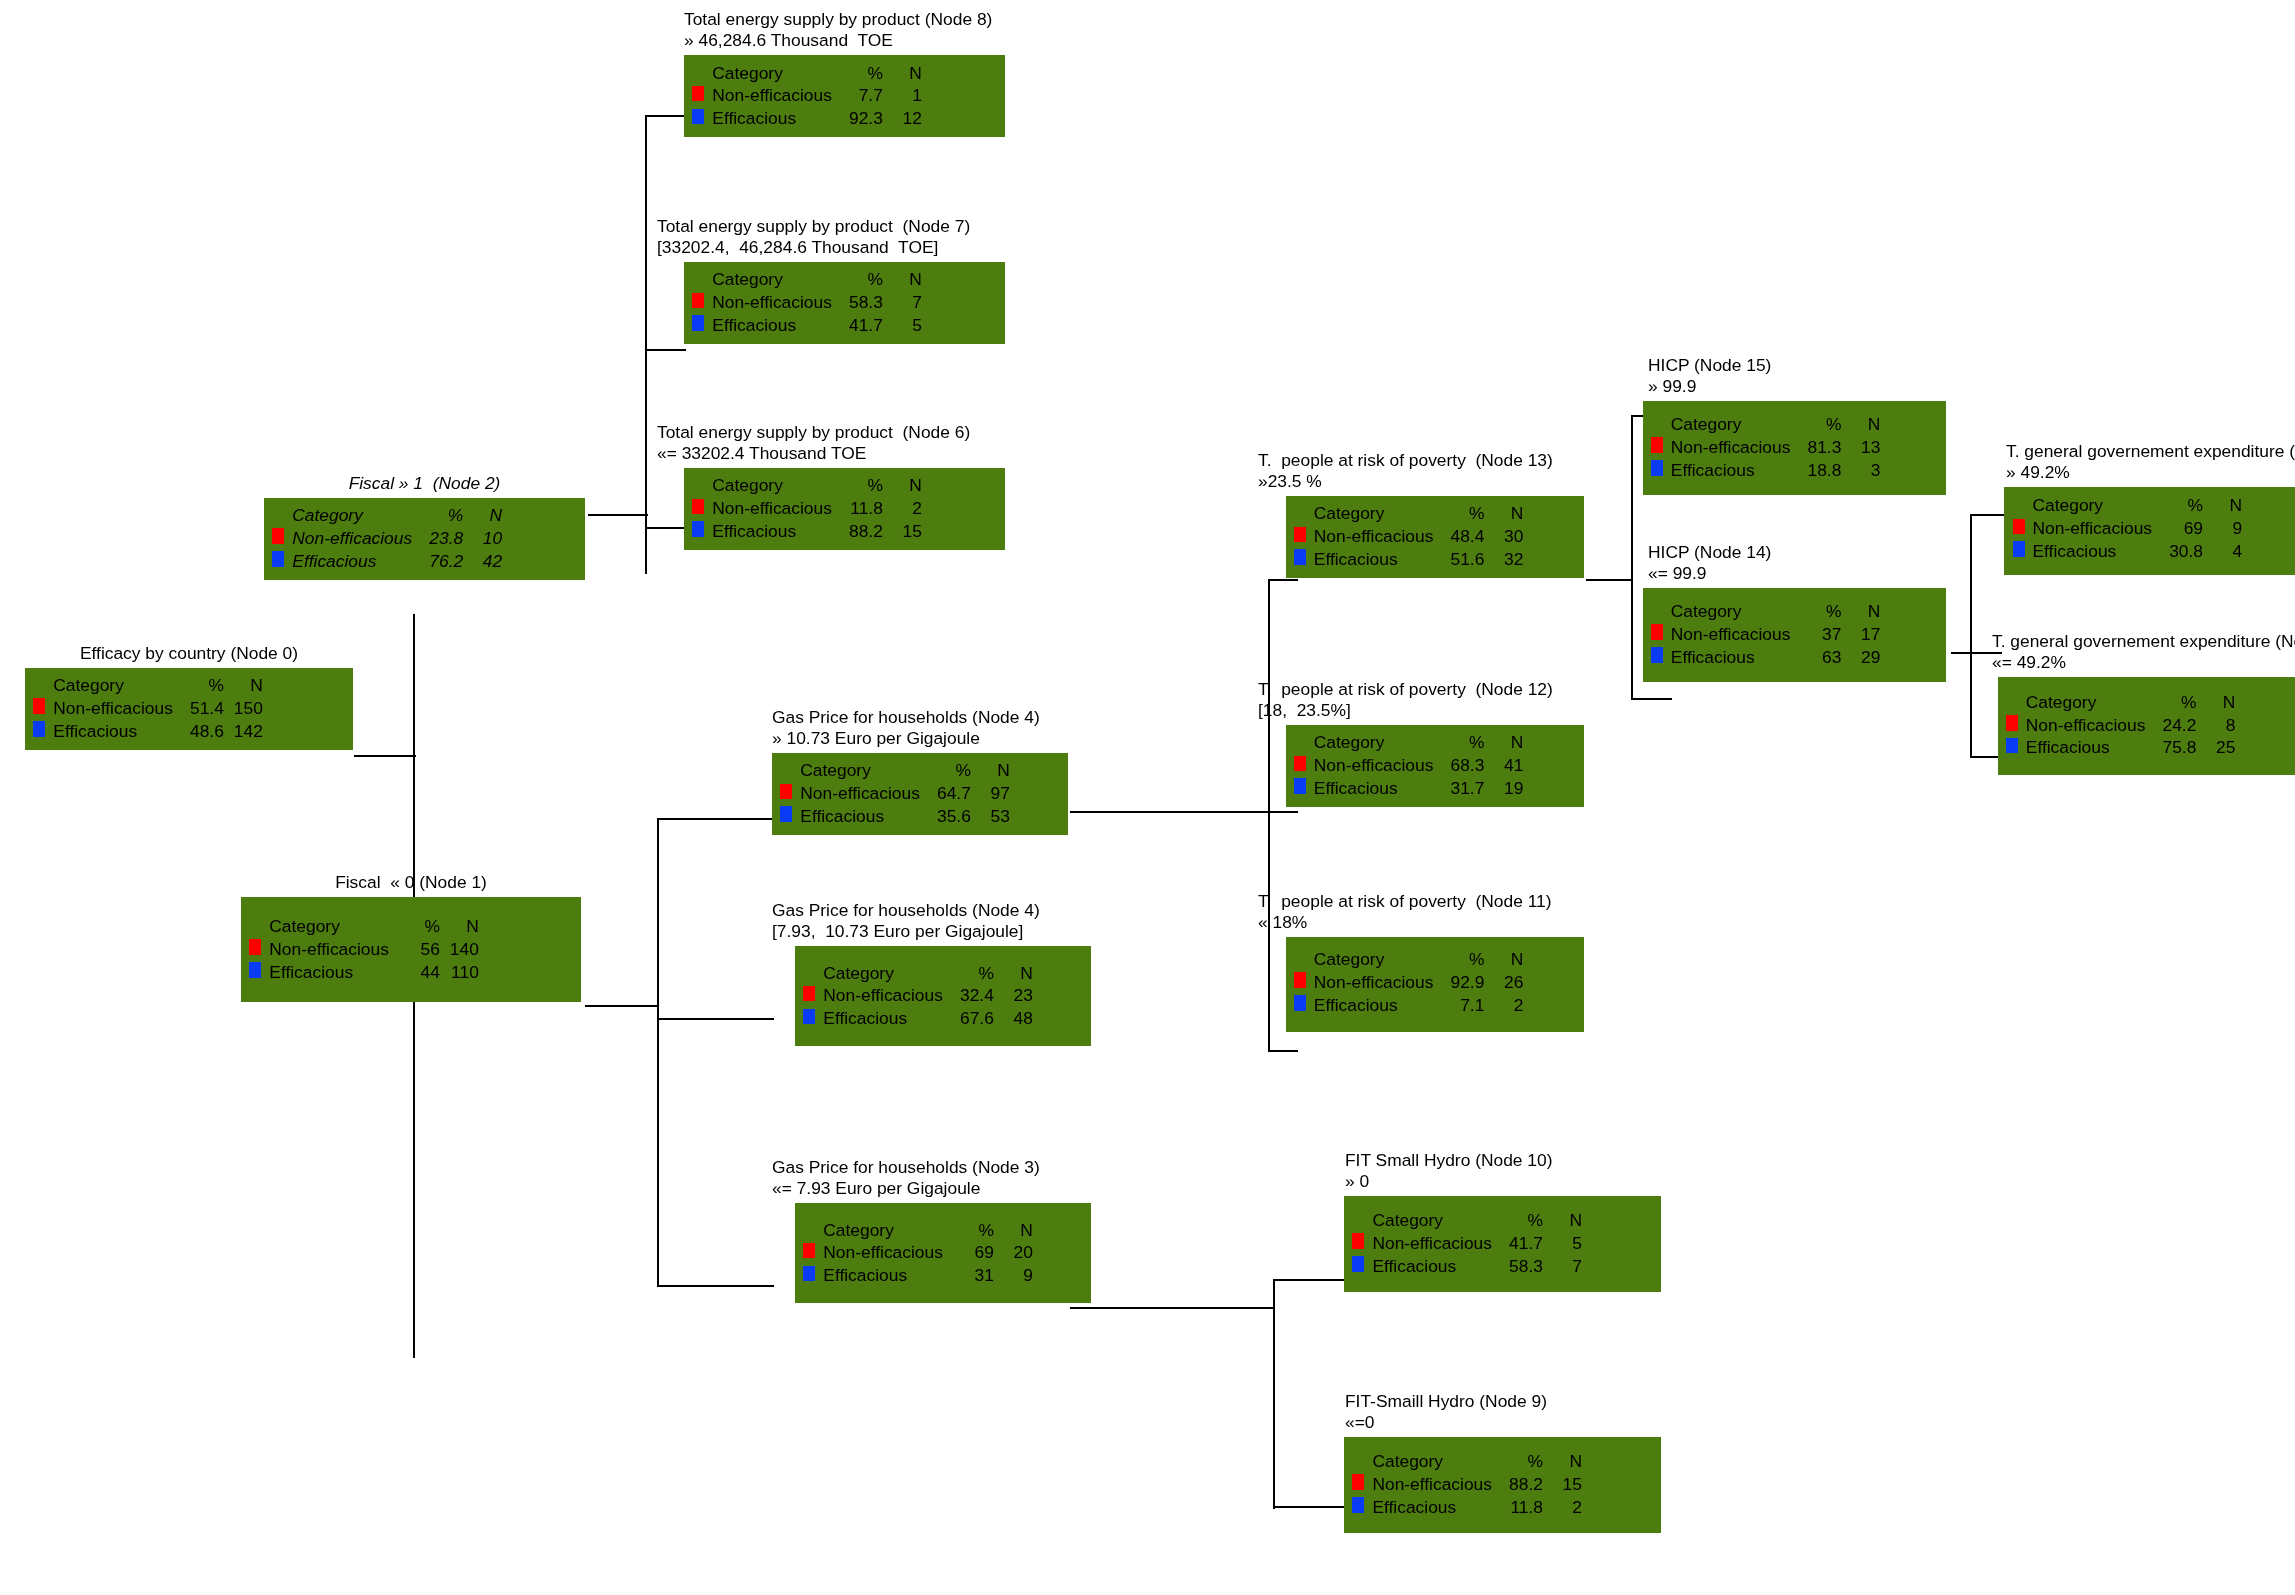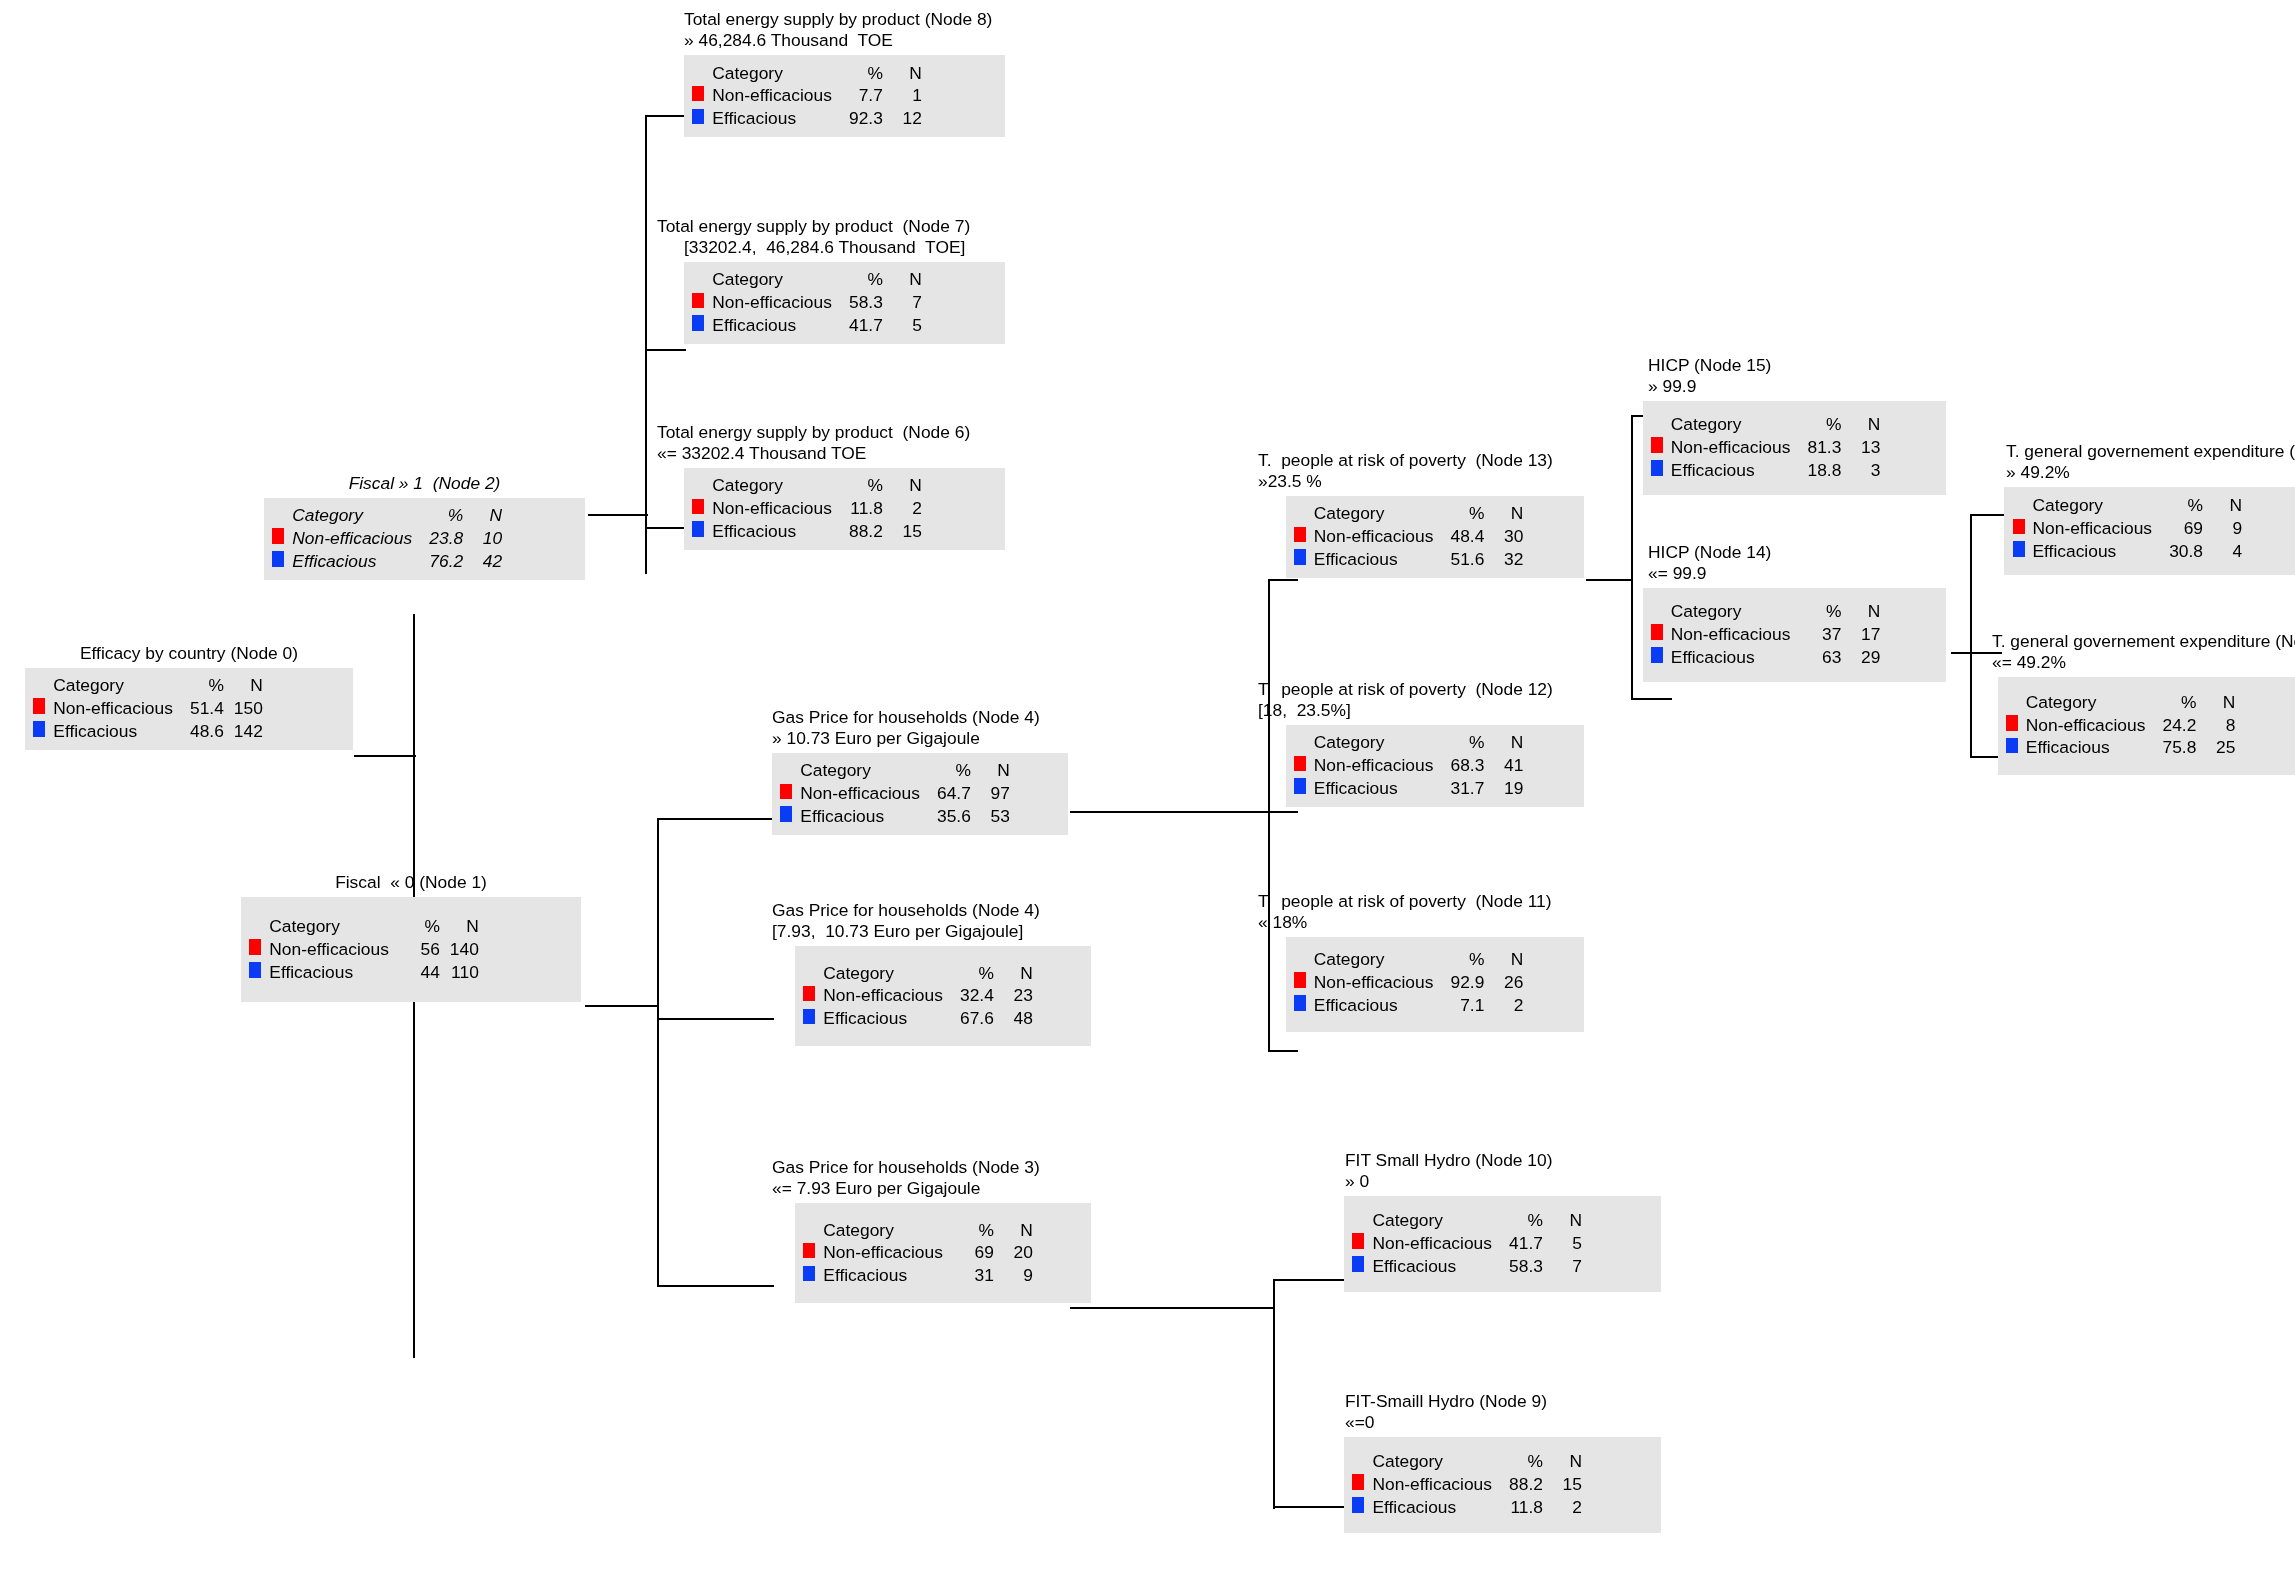--- a/index.html
+++ b/index.html
@@ -9,21 +9,21 @@
   .node{position:absolute;}
   .node-title{
     font-size:17.4px;
     line-height:1.22;
     color:#000;
     white-space:pre;
     margin-bottom:3.7px;
     font-weight:400;
   }
   .node-box{
-    background:#e5e5e5;
+    background:#4d7c0f;
     border:0;
     box-sizing:border-box;
     padding:6.4px 8.3px 7.3px 8.3px;
     display:inline-block;
   }
   table.stats{border-collapse:collapse;font-size:17.4px;color:#000;}
   table.stats td{padding:0.9px 0;vertical-align:middle;white-space:nowrap;}
   td.sw{width:20px;padding-right:1.8px;}
   td.cat{padding-right:18.4px;}
   td.pct{text-align:right;padding-right:0;min-width:51px;}
@@ -104,21 +104,21 @@
           <td class="pct">92.3</td>
           <td class="n">12</td>
         </tr>
       </tbody>
         </table>
     </div>
   </div>
 
   <div class="node" style="left:657px;top:216px;">
     <div class="node-title">Total energy supply by product  (Node 7)</div>
-    <div class="node-title" style="margin-top:-3.7px;margin-left:27px;">[33202.4,  46,284.6 Thousand  TOE]</div>
+    <div class="node-title" style="margin-top:-3.7px;">[33202.4,  46,284.6 Thousand  TOE]</div>
     <div class="node-box" style="width:321px;margin-left:27px;">
       <table class="stats">
         <tbody>
             <tr class="hdr-row">
           <td class="sw"></td>
           <td class="cat">Category</td>
           <td class="pct">%</td>
           <td class="n">N</td>
         </tr>
         <tr>

